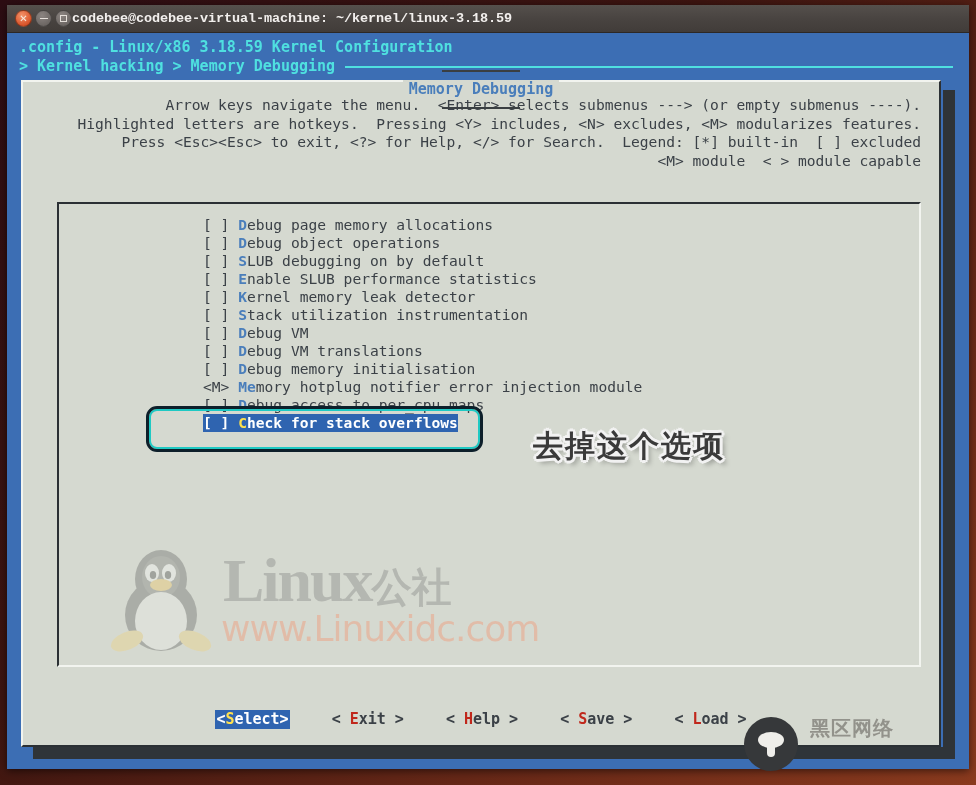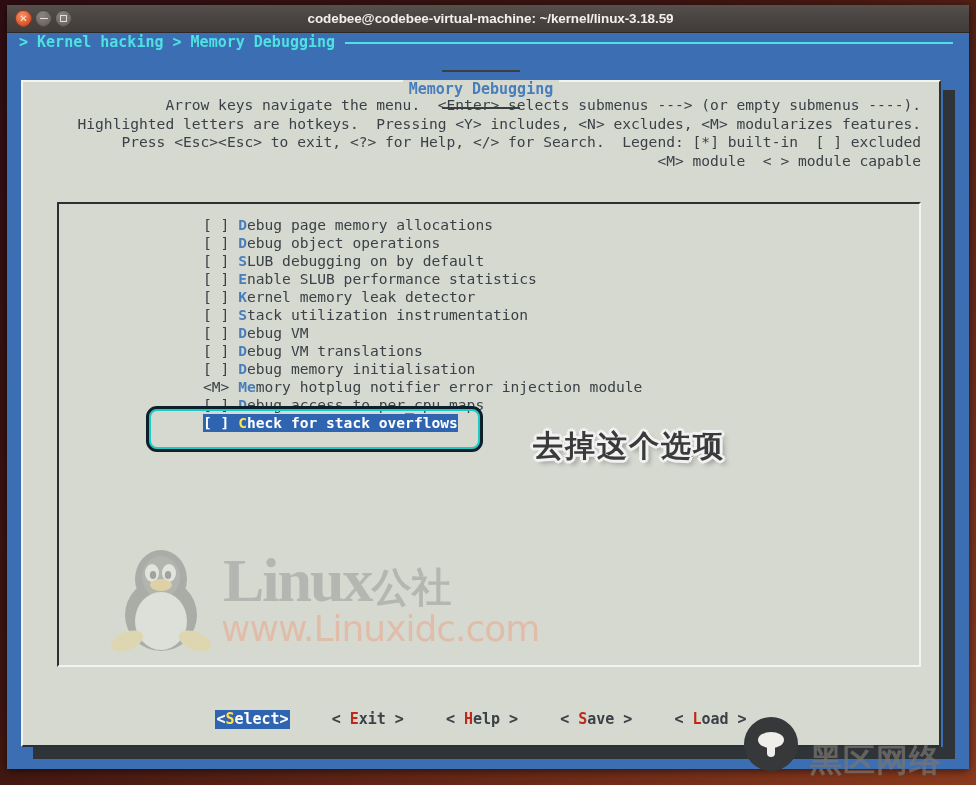--- a/index.html
+++ b/index.html
@@ -35,22 +35,22 @@
     display:flex; align-items:center; justify-content:center;
     font-family:"DejaVu Sans", sans-serif; font-size:10px; line-height:1;
     color:#f6e8dd; border:1px solid rgba(0,0,0,.35);
   }
   .wbtn.close{ background:radial-gradient(circle at 40% 30%,#f4936a,#d9542a 70%,#b8431f); }
   .wbtn.min{ background:radial-gradient(circle at 40% 30%,#8b8481,#6d6764 70%,#5c5653); }
   .wbtn.max{ background:radial-gradient(circle at 40% 30%,#8b8481,#6d6764 70%,#5c5653); }
   .wbtn.max .sq{ width:7px;height:7px;border:1px solid #e4ded9; display:block; }
   .wbtn.min .dash{ width:8px;height:1px;background:#e4ded9;display:block; }
   #wtitle{
-    flex:1; text-align:center; margin-right:60px;
-    font-family:Liberation Sans, sans-serif; font-weight:bold; font-size:13.5px;
+    flex:1; margin-right:60px;
+    font-family:Liberation Mono, monospace; font-weight:bold; font-size:13.5px;
     color:#f2efed; letter-spacing:-.1px;
   }
 
   
   #term{
     position:absolute; left:0; top:28px; right:0; bottom:0;
     background:#3c6eb4;
     font-family:"DejaVu Sans Mono", monospace;
     font-size:15px; line-height:19px;
   }
@@ -175,22 +175,22 @@
     position:absolute; right:4px; bottom:6px; width:240px; height:66px;
     pointer-events:none;
   }
   #heiqu-logo{
     position:absolute; left:12px; top:4px; width:54px; height:54px;
     border-radius:50%; background:#36383a;
     display:flex; align-items:center; justify-content:center;
   }
   #heiqu-cn{
     position:absolute; left:78px; top:2px;
-    font-family:"DejaVu Sans", sans-serif; font-weight:bold; font-size:32px;
-    color:rgba(120,118,112,.72); letter-spacing:1px;margin-top:24px;
+    font-family:"DejaVu Sans", sans-serif; font-weight:bold; font-size:20px;
+    color:rgba(120,118,112,.72); letter-spacing:1px;
   }
   #heiqu-url{
     position:absolute; left:84px; top:36px;
     font-family:"DejaVu Serif", serif; font-style:italic; font-size:19px;
     color:rgba(170,168,162,.80); letter-spacing:.5px;
   }
 </style>
 </head>
 <body>
 
@@ -206,20 +206,21 @@
         </div>
       <div class="wbtn max">
           <span class="sq"></span>
         </div>
     </div>
     <div id="wtitle">codebee@codebee-virtual-machine: ~/kernel/linux-3.18.59</div>
   </div>
 
   <div id="term">
 
+    <div id="hdrline1">.config - Linux/x86 3.18.59 Kernel Configuration</div>
     <div id="hdrline2">
       <span>&gt; Kernel hacking &gt; Memory Debugging</span>
       <span class="rule"></span>
     </div>
 
     <div id="dlgshadow"></div>
     <div id="dlgshadow2"></div>
 
     <div id="dialog">
 

